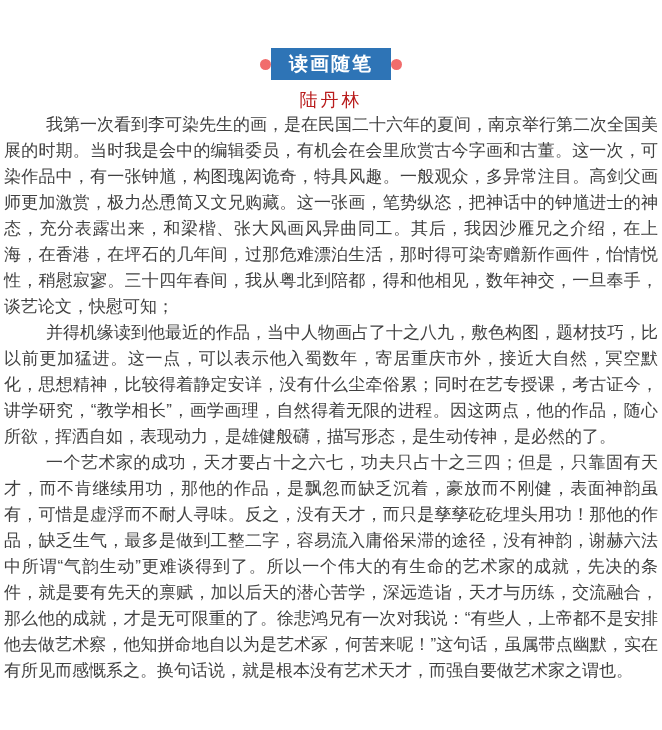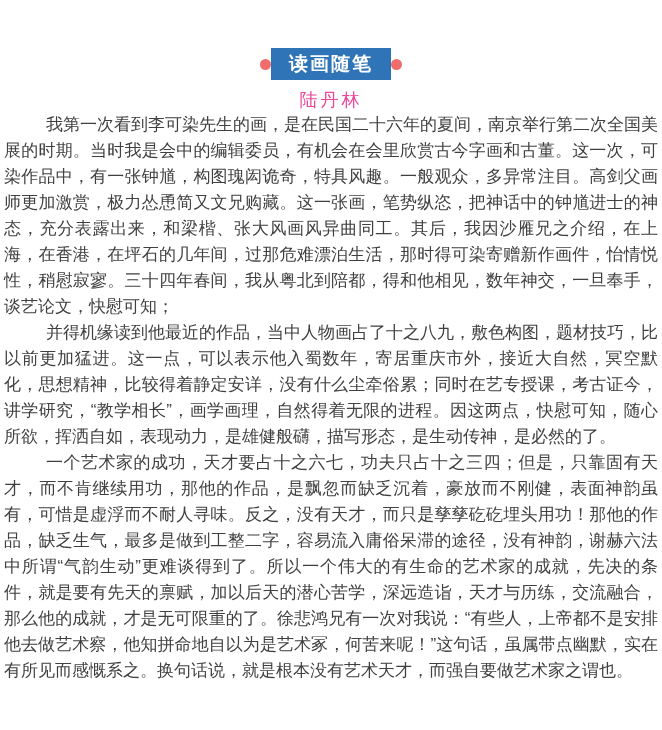--- a/index.html
+++ b/index.html
@@ -38,21 +38,21 @@
     color: #ffffff;
     font-weight: bold;
     font-size: 19px;
     letter-spacing: 2px;
     padding: 6px 18px 7px 18px;
     line-height: 1;
     display: inline-block;
   }
   .author {
     margin-top: 8px;
-    color: #ec4899;
+    color: #b91c1c;
     font-size: 18px;
     letter-spacing: 3px;
     text-align: center;
   }
   .article {
     padding: 0 4px;
     color: #404040;
     font-size: 17px;
     line-height: 26px;
     text-align: justify;
@@ -71,16 +71,16 @@
     <div class="badge-row">
       <span class="dot"></span>
       <span class="badge">读画随笔</span>
       <span class="dot"></span>
     </div>
     <div class="author">陆丹林</div>
   </div>
 
   <div class="article">
     <p>我第一次看到李可染先生的画，是在民国二十六年的夏间，南京举行第二次全国美展的时期。当时我是会中的编辑委员，有机会在会里欣赏古今字画和古董。这一次，可染作品中，有一张钟馗，构图瑰闳诡奇，特具风趣。一般观众，多异常注目。高剑父画师更加激赏，极力怂恿简又文兄购藏。这一张画，笔势纵恣，把神话中的钟馗进士的神态，充分表露出来，和梁楷、张大风画风异曲同工。其后，我因沙雁兄之介绍，在上海，在香港，在坪石的几年间，过那危难漂泊生活，那时得可染寄赠新作画件，怡情悦性，稍慰寂寥。三十四年春间，我从粤北到陪都，得和他相见，数年神交，一旦奉手，谈艺论文，快慰可知；</p>
-    <p>并得机缘读到他最近的作品，当中人物画占了十之八九，敷色构图，题材技巧，比以前更加猛进。这一点，可以表示他入蜀数年，寄居重庆市外，接近大自然，冥空默化，思想精神，比较得着静定安详，没有什么尘牵俗累；同时在艺专授课，考古证今，讲学研究，“教学相长”，画学画理，自然得着无限的进程。因这两点，快慰可知，随心所欲，挥洒自如，表现动力，是雄健般礴，描写形态，是生动传神，是必然的了。</p>
+    <p>并得机缘读到他最近的作品，当中人物画占了十之八九，敷色构图，题材技巧，比以前更加猛进。这一点，可以表示他入蜀数年，寄居重庆市外，接近大自然，冥空默化，思想精神，比较得着静定安详，没有什么尘牵俗累；同时在艺专授课，考古证今，讲学研究，“教学相长”，画学画理，自然得着无限的进程。因这两点，他的作品，随心所欲，挥洒自如，表现动力，是雄健般礴，描写形态，是生动传神，是必然的了。</p>
     <p>一个艺术家的成功，天才要占十之六七，功夫只占十之三四；但是，只靠固有天才，而不肯继续用功，那他的作品，是飘忽而缺乏沉着，豪放而不刚健，表面神韵虽有，可惜是虚浮而不耐人寻味。反之，没有天才，而只是孳孳矻矻埋头用功！那他的作品，缺乏生气，最多是做到工整二字，容易流入庸俗呆滞的途径，没有神韵，谢赫六法中所谓“气韵生动”更难谈得到了。所以一个伟大的有生命的艺术家的成就，先决的条件，就是要有先天的禀赋，加以后天的潜心苦学，深远造诣，天才与历练，交流融合，那么他的成就，才是无可限重的了。徐悲鸿兄有一次对我说：“有些人，上帝都不是安排他去做艺术察，他知拼命地自以为是艺术冢，何苦来呢！”这句话，虽属带点幽默，实在有所见而感慨系之。换句话说，就是根本没有艺术天才，而强自要做艺术家之谓也。</p>
   </div>
 </div>
 
 </body></html>

